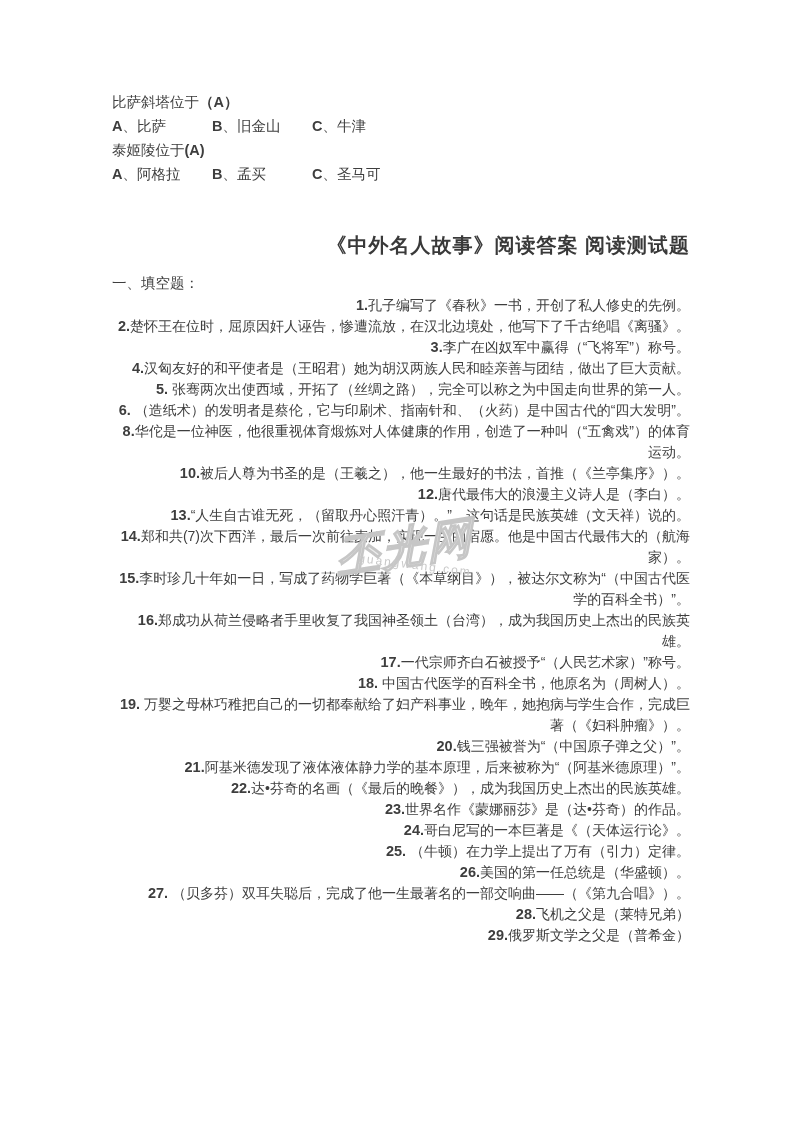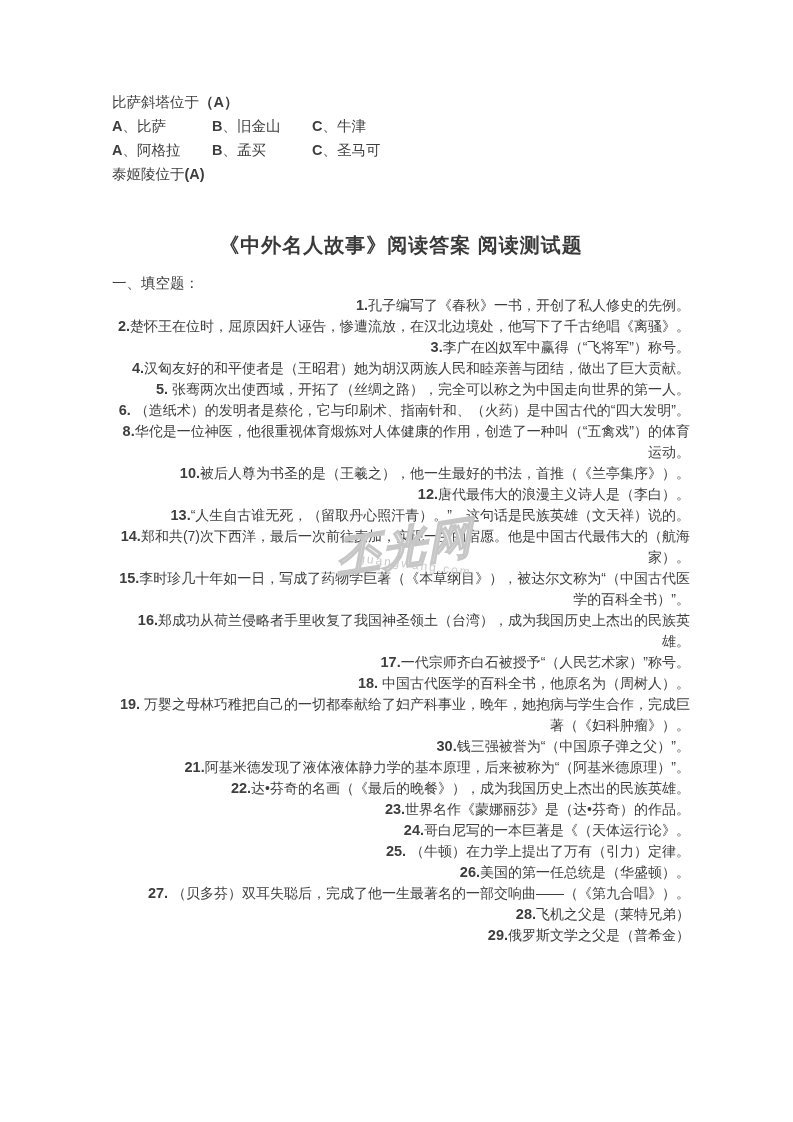--- a/index.html
+++ b/index.html
@@ -20,21 +20,21 @@
   
   .top-quiz{font-size:14.5px;line-height:24px;}
   .tq-line{white-space:nowrap;}
   .tq-answer{font-weight:bold;}
   .opt{display:inline-block;min-width:100px;}
   .opt:last-child{min-width:0;}
   .opt b{font-weight:bold;}
   
   .title{
     font-size:20px;font-weight:bold;color:#393939;
-    text-align:center;
+    text-align:right;
     margin:46px 0 14px 0;
     letter-spacing:1px;
   }
   
   .heading{font-weight:normal;font-size:14.5px;line-height:21px;margin:0 0 1px 0;}
   .qlist p{margin:0;font-size:14px;line-height:21px;text-align:right;}
   .qlist p b{font-weight:bold;font-size:14.5px;}
   
   .watermark{
     position:absolute;left:336px;top:518px;
@@ -59,22 +59,22 @@
 </style>
 </head>
 <body>
 
 <div class="page">
   <div class="content">
 
     <div class="top-quiz">
         <div class="tq-line"><span>比萨斜塔位于</span><span class="tq-answer">（A）</span></div>
         <div class="tq-line"><span class="opt"><b>A</b>、比萨</span><span class="opt"><b>B</b>、旧金山</span><span class="opt"><b>C</b>、牛津</span></div>
+        <div class="tq-line"><span>泰姬陵位于</span><span class="tq-answer">(A)</span></div>
         <div class="tq-line"><span class="opt"><b>A</b>、阿格拉</span><span class="opt"><b>B</b>、孟买</span><span class="opt"><b>C</b>、圣马可</span></div>
-        <div class="tq-line"><span>泰姬陵位于</span><span class="tq-answer">(A)</span></div>
       </div>
 
     <div class="title">《中外名人故事》阅读答案 阅读测试题</div>
 
     <div class="heading">一、填空题：</div>
 
     <div class="qlist">
         <p><b>1.</b><span>孔子编写了《春秋》一书，开创了私人修史的先例。</span></p>
         <p><b>2.</b><span>楚怀王在位时，屈原因奸人诬告，惨遭流放，在汉北边境处，他写下了千古绝唱《离骚》。</span></p>
         <p><b>3.</b><span>李广在凶奴军中赢得（“飞将军”）称号。</span></p>
@@ -84,21 +84,21 @@
         <p><b>8.</b><span>华佗是一位神医，他很重视体育煅炼对人体健康的作用，创造了一种叫（“五禽戏”）的体育运动。</span></p>
         <p><b>10.</b><span>被后人尊为书圣的是（王羲之），他一生最好的书法，首推（《兰亭集序》）。</span></p>
         <p><b>12.</b><span>唐代最伟大的浪漫主义诗人是（李白）。</span></p>
         <p><b>13.</b><span>“人生自古谁无死，（留取丹心照汗青）。”，这句话是民族英雄（文天祥）说的。</span></p>
         <p><b>14.</b><span>郑和共(7)次下西洋，最后一次前往麦加，实现一生的宿愿。他是中国古代最伟大的（航海家）。</span></p>
         <p><b>15.</b><span>李时珍几十年如一日，写成了药物学巨著（《本草纲目》），被达尔文称为“（中国古代医学的百科全书）”。</span></p>
         <p><b>16.</b><span>郑成功从荷兰侵略者手里收复了我国神圣领土（台湾），成为我国历史上杰出的民族英雄。</span></p>
         <p><b>17.</b><span>一代宗师齐白石被授予“（人民艺术家）”称号。</span></p>
         <p><b>18.</b><span> 中国古代医学的百科全书，他原名为（周树人）。</span></p>
         <p><b>19.</b><span> 万婴之母林巧稚把自己的一切都奉献给了妇产科事业，晚年，她抱病与学生合作，完成巨著（《妇科肿瘤》）。</span></p>
-        <p><b>30.</b><span>钱三强被誉为“（中国原子弹之父）”。</span></p>
+        <p><b>20.</b><span>钱三强被誉为“（中国原子弹之父）”。</span></p>
         <p><b>21.</b><span>阿基米德发现了液体液体静力学的基本原理，后来被称为“（阿基米德原理）”。</span></p>
         <p><b>22.</b><span>达•芬奇的名画（《最后的晚餐》），成为我国历史上杰出的民族英雄。</span></p>
         <p><b>23.</b><span>世界名作《蒙娜丽莎》是（达•芬奇）的作品。</span></p>
         <p><b>24.</b><span>哥白尼写的一本巨著是《（天体运行论》。</span></p>
         <p><b>25.</b><span> （牛顿）在力学上提出了万有（引力）定律。</span></p>
         <p><b>26.</b><span>美国的第一任总统是（华盛顿）。</span></p>
         <p><b>27.</b><span> （贝多芬）双耳失聪后，完成了他一生最著名的一部交响曲——（《第九合唱》）。</span></p>
         <p><b>28.</b><span>飞机之父是（莱特兄弟）</span></p>
         <p><b>29.</b><span>俄罗斯文学之父是（普希金）</span></p>
       </div>

